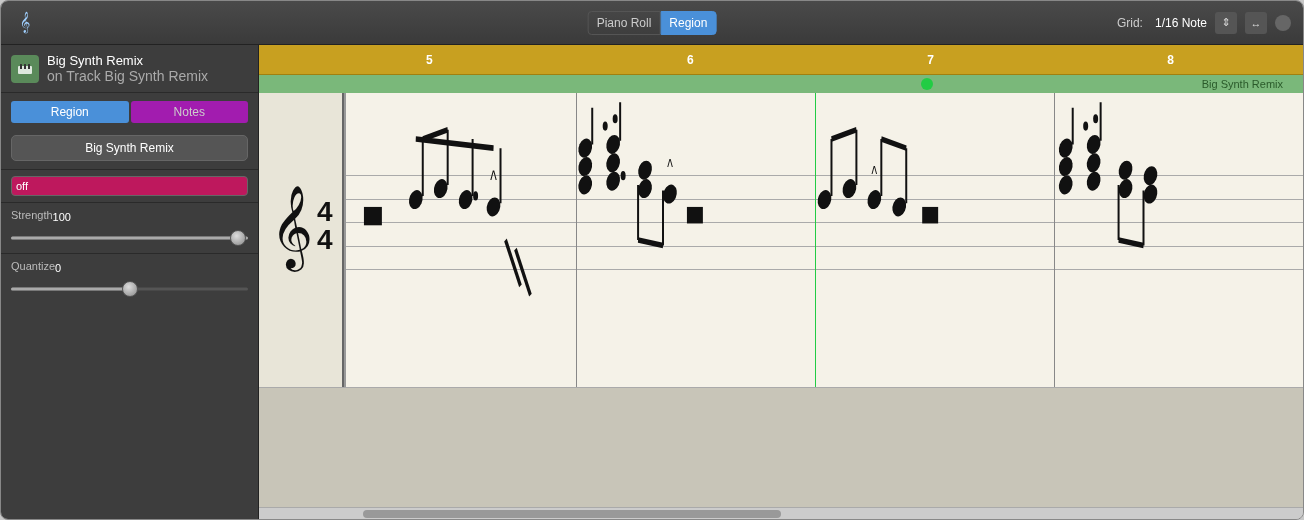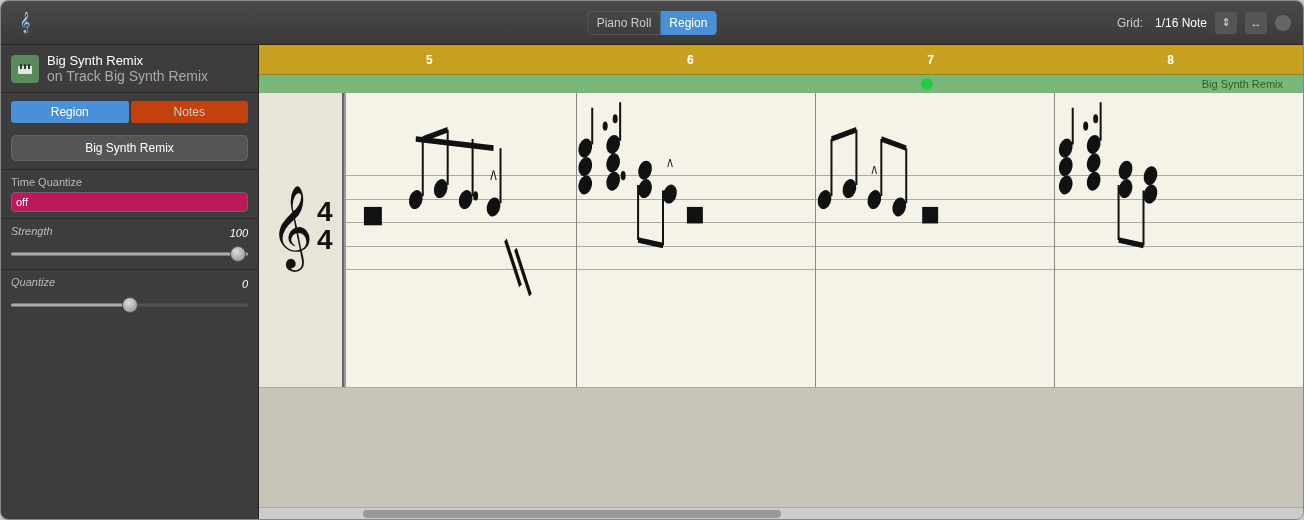--- a/index.html
+++ b/index.html
@@ -168,21 +168,21 @@
       font-size: 12px;
       border-radius: 3px;
       cursor: pointer;
       border: none;
     }
     .sidebar-tab.active {
       background: #4a90d9;
       color: #fff;
     }
     .sidebar-tab.inactive {
-      background: #c2410c;
+      background: #a21caf;
       color: #ccc;
     }
 
     .region-name-box {
       margin: 4px 10px 8px;
       background: #555;
       border: 1px solid #666;
       border-radius: 5px;
       padding: 5px 10px;
       color: #fff;
@@ -211,23 +211,22 @@
       color: #fff;
       padding: 3px 4px;
       font-size: 11px;
       appearance: none;
       -webkit-appearance: none;
     }
 
     .slider-row {
       display: flex;
       align-items: center;
-      justify-content: space-between;
+      justify-content: flex-start;
       margin-bottom: 4px;
-      font-style: italic;
     }
 
     .slider-container {
       position: relative;
       height: 18px;
       margin-top: 2px;
     }
     .slider-track {
       position: absolute;
       top: 50%;
@@ -459,21 +458,20 @@
       </div>
 
       <div class="tab-row">
         <button class="sidebar-tab active">Region</button>
         <button class="sidebar-tab inactive">Notes</button>
       </div>
 
       <div class="region-name-box">Big Synth Remix</div>
 
       <div class="sidebar-section">
-        <div class="section-label">Time Quantize</div>
         <select class="select-control">
           <option>off</option>
         </select>
       </div>
 
       <div class="sidebar-section">
         <div class="slider-row">
           <span class="section-label">Strength</span>
           <span class="section-value">100</span>
         </div>

